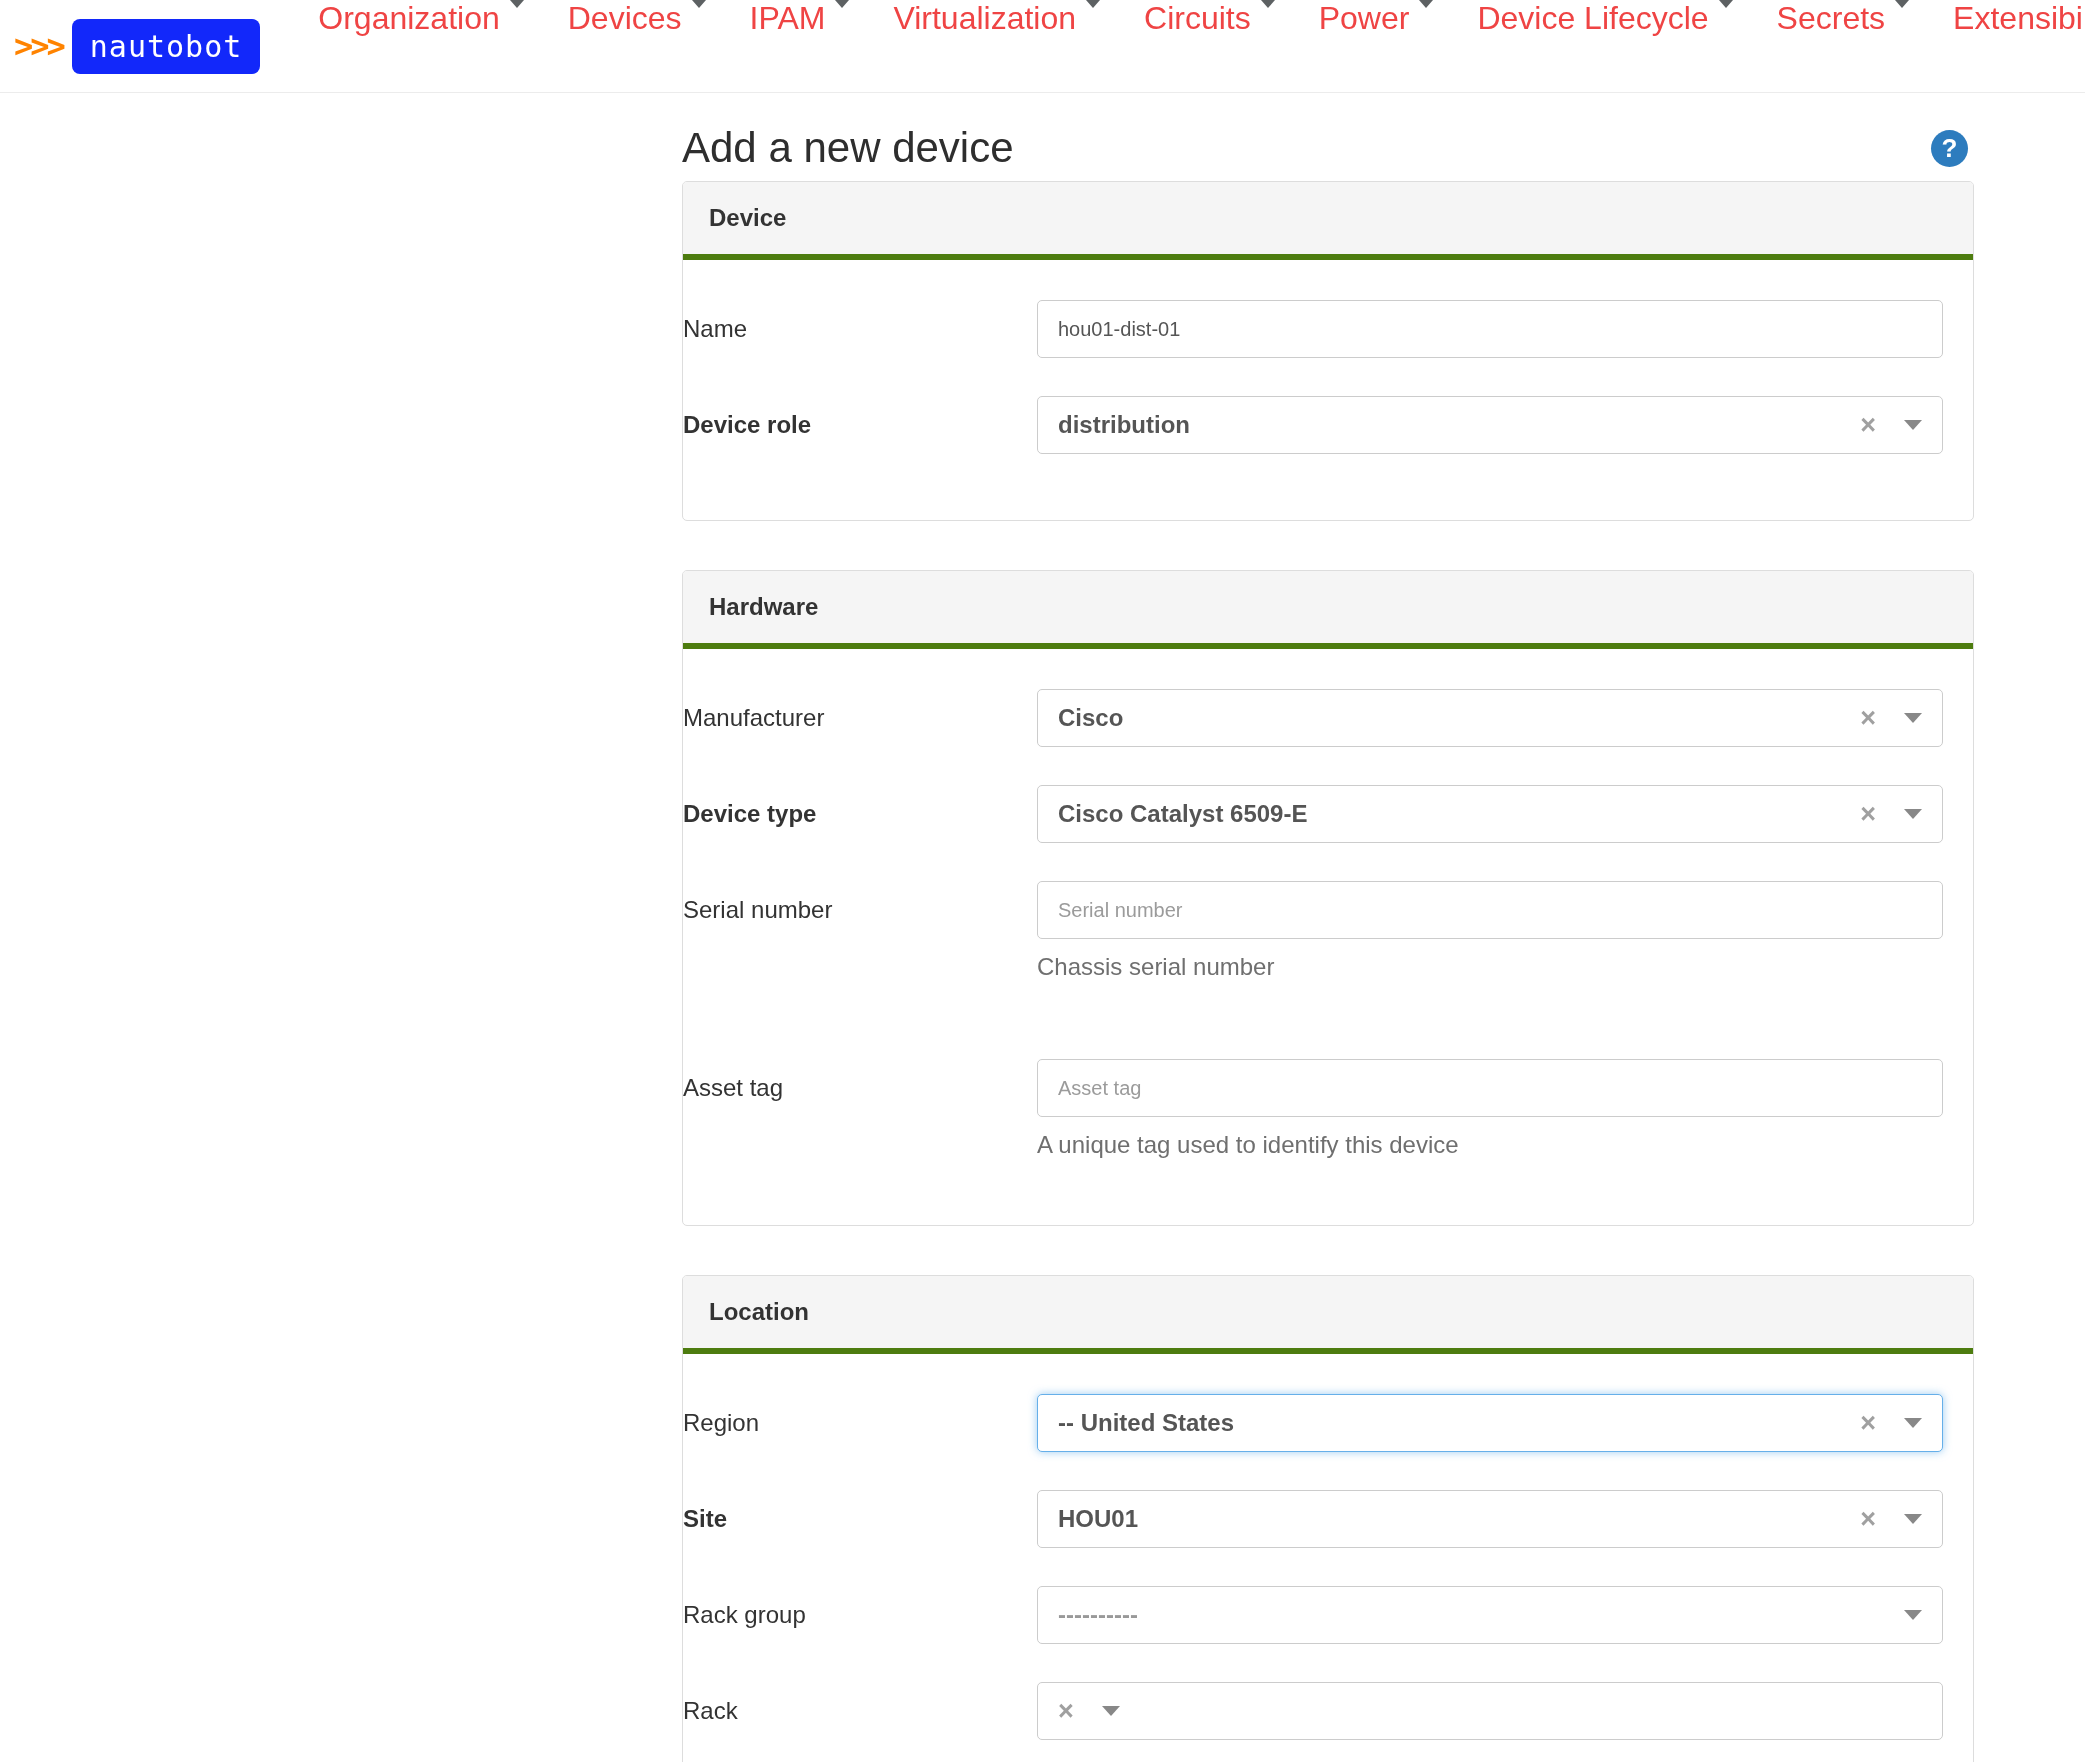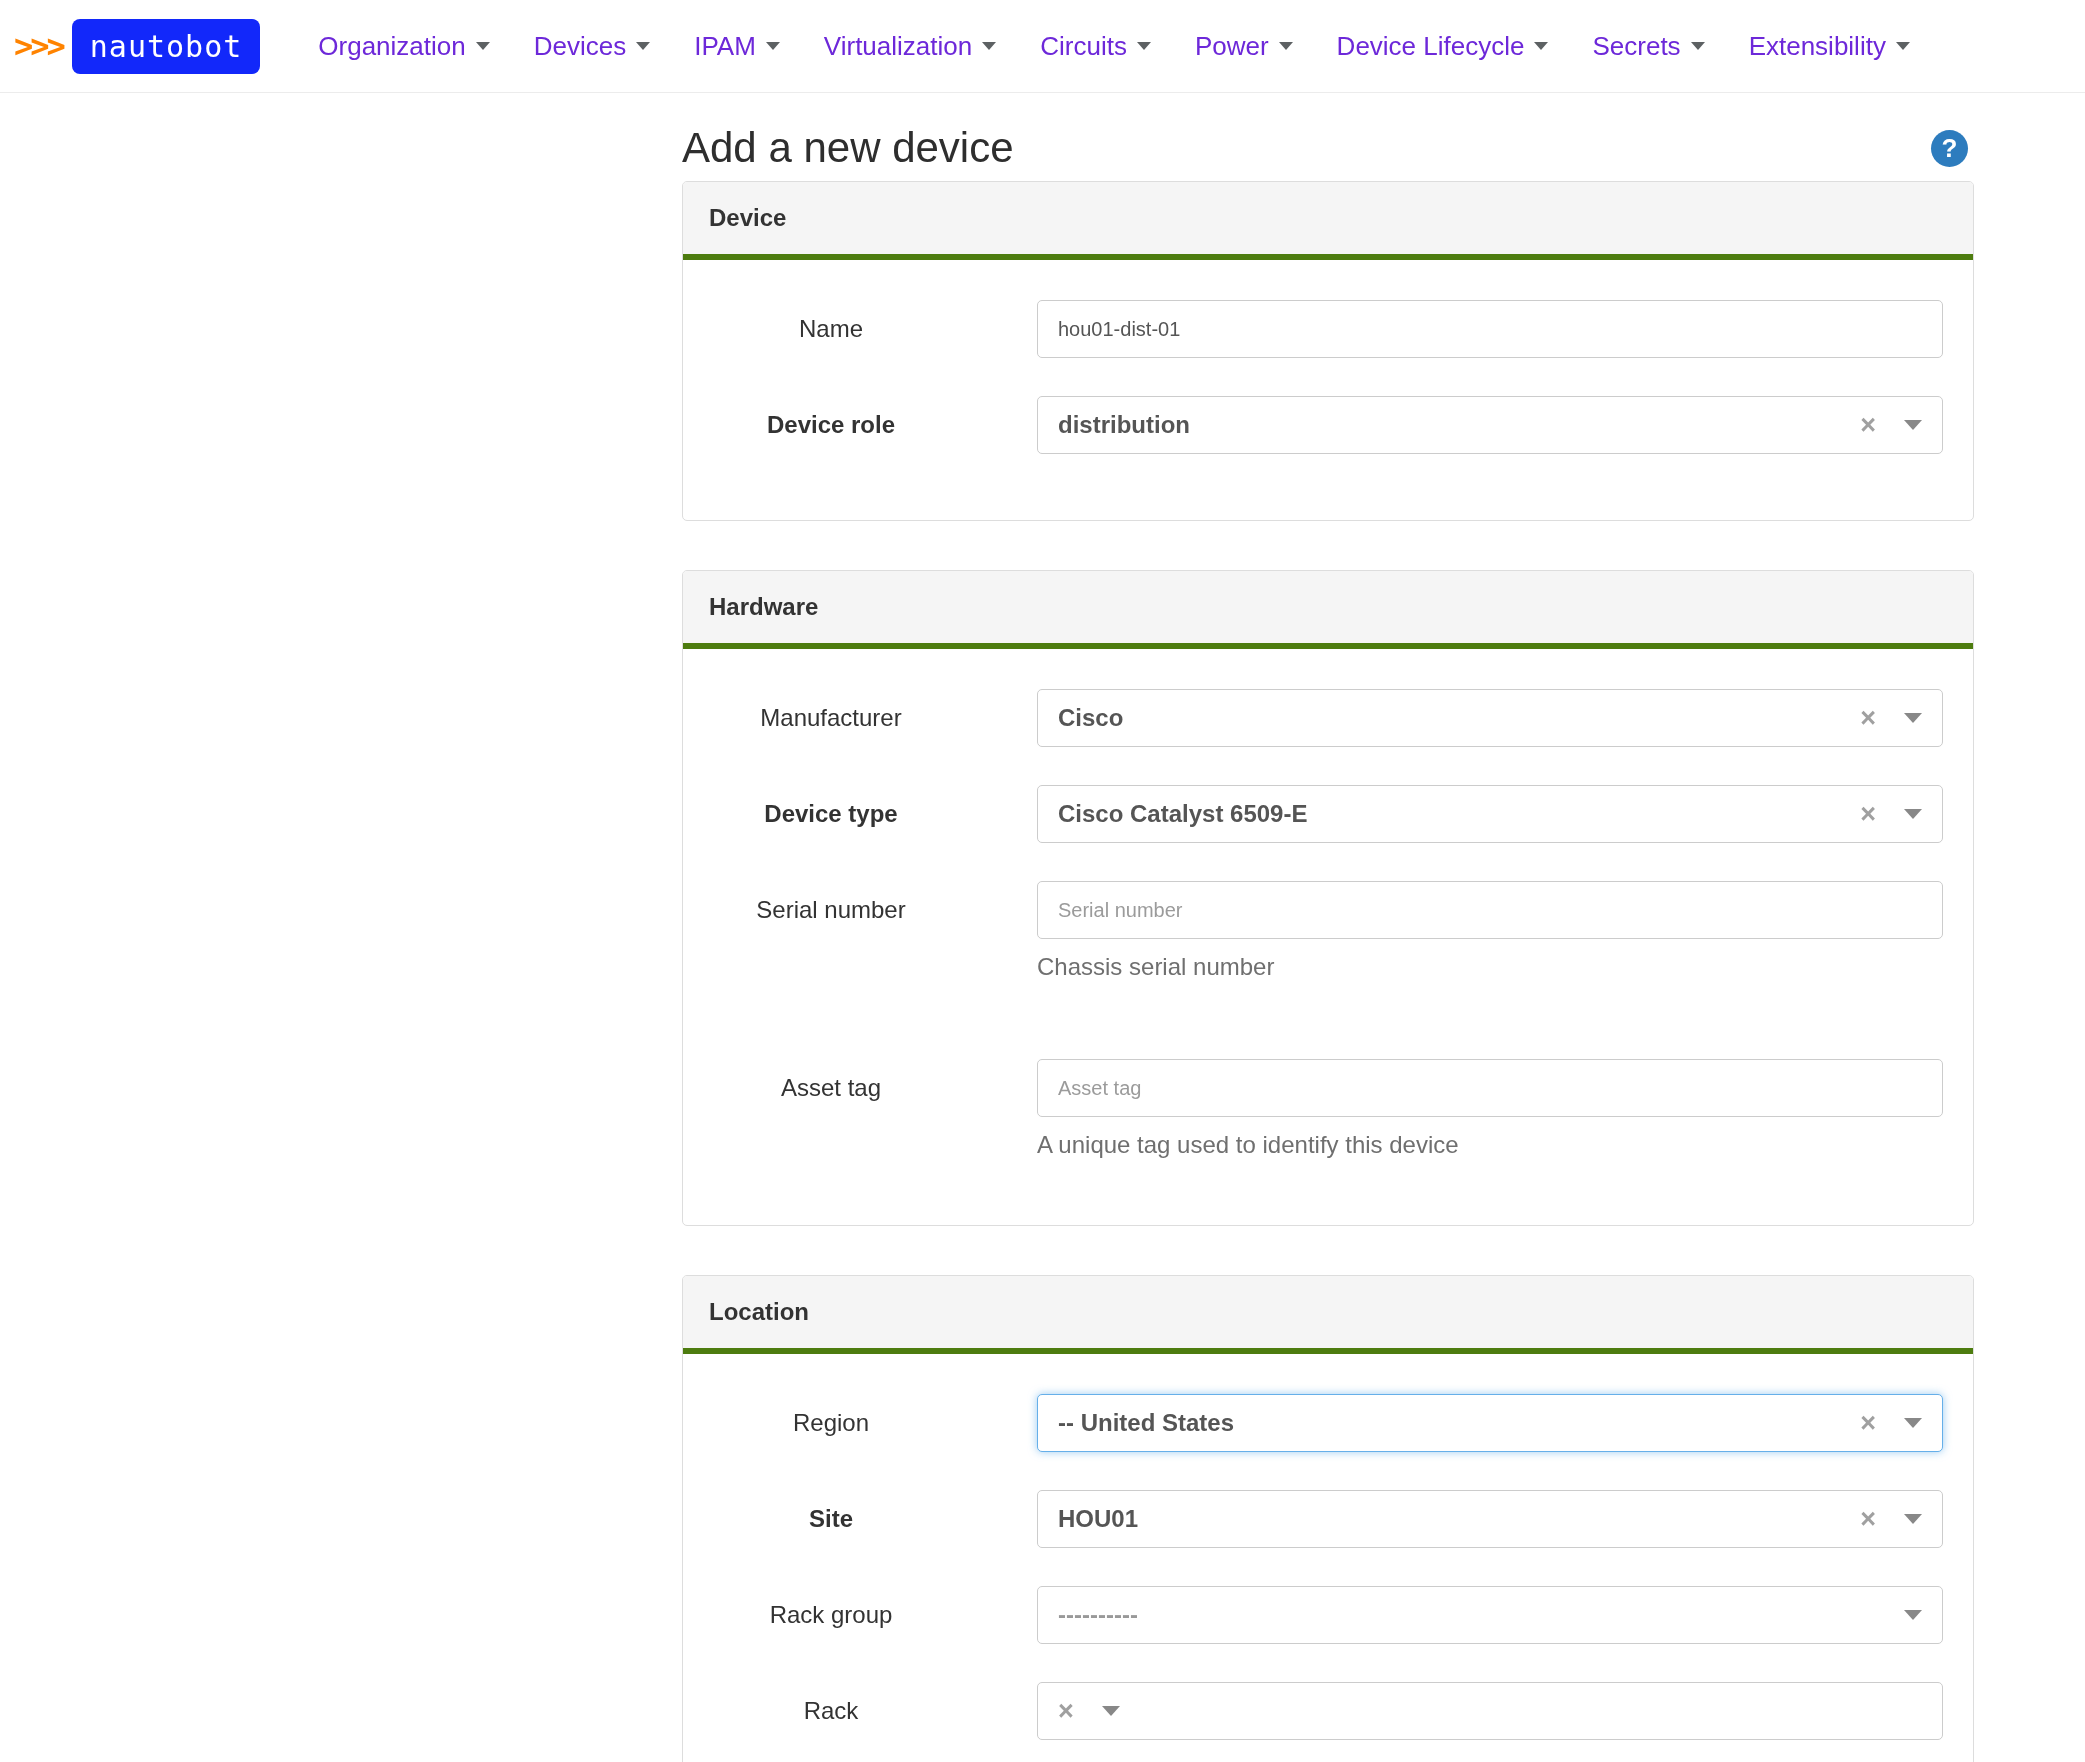--- a/index.html
+++ b/index.html
@@ -47,25 +47,24 @@
     letter-spacing: 1px;
   }
   .nav-items {
     display: flex;
     align-items: center;
     margin-left: 36px;
     height: 100%;
   }
   .nav-item {
     display: inline-flex;
-    align-items: center;
     padding: 0 22px;
     height: 100%;
-    font-size: 26px;
-    color: #6d28d9;
+    font-size: 32px;
+    color: #ef4444;
     cursor: pointer;
   }
   .nav-caret {
     display: inline-block;
     width: 0; height: 0;
     margin-left: 10px;
     border-left: 7px solid transparent;
     border-right: 7px solid transparent;
     border-top: 8px solid #5d6163;
   }
@@ -117,21 +116,21 @@
     font-weight: bold;
     color: #333;
   }
   .panel-body { padding: 40px 0 28px 0; }
 
   .form-group { display: flex; margin-bottom: 38px; }
   .form-group.has-help { margin-bottom: 78px; }
   .control-label {
     width: 354px;
     padding: 15px 58px 0 0;
-    text-align: center;
+    text-align: left;
     font-size: 24px;
     color: #333;
     flex: 0 0 auto;
   }
   .control-label.required { font-weight: bold; }
   .input-col { width: 906px; flex: 0 0 auto; }
 
   .form-control {
     width: 906px;
     height: 58px;

